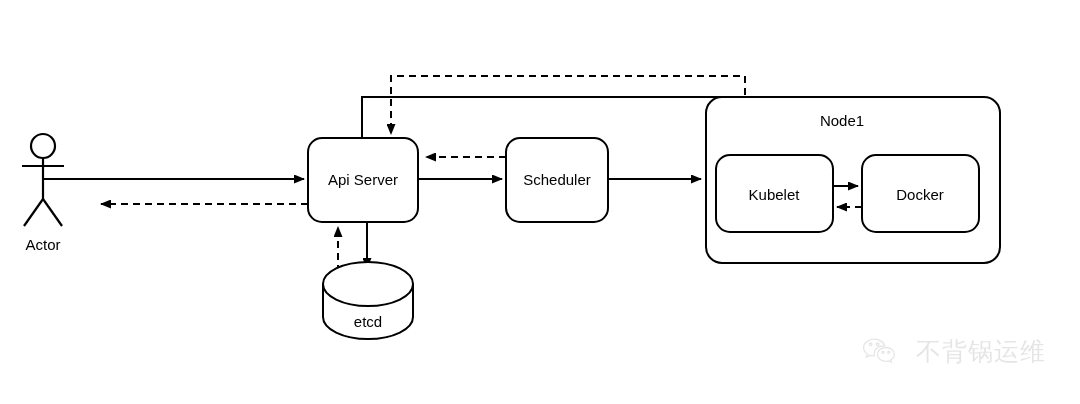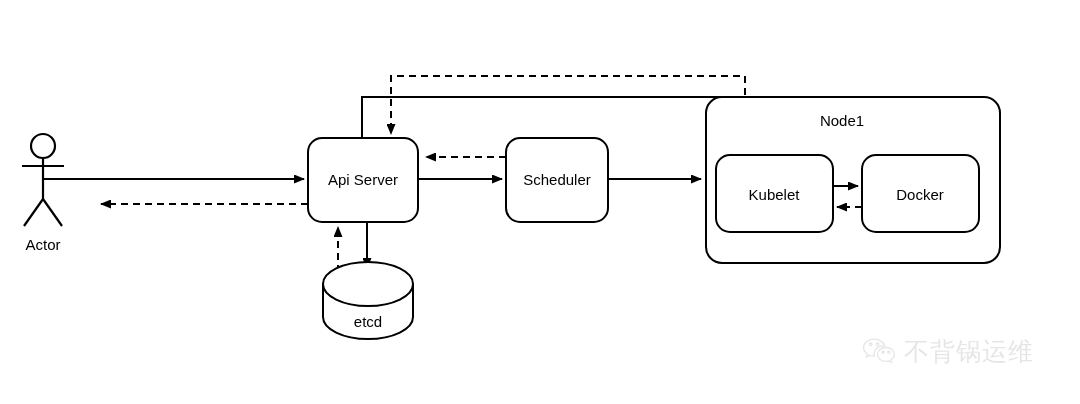--- a/index.html
+++ b/index.html
@@ -63,21 +63,21 @@
     fill: #ffffff;
     stroke: #000000;
     stroke-width: 2;
   }
   #watermark {
     position: absolute;
     left: 862px;
     top: 335px;
     display: flex;
     align-items: center;
-    gap: 8px;
+    gap: 20px;
     opacity: 0.22;
     user-select: none;
   }
   #watermark .wm-text {
     font-family: "Liberation Sans", sans-serif;
     font-size: 25px;
     color: #8d8d8d;
     letter-spacing: 1px;
     white-space: nowrap;
   }

